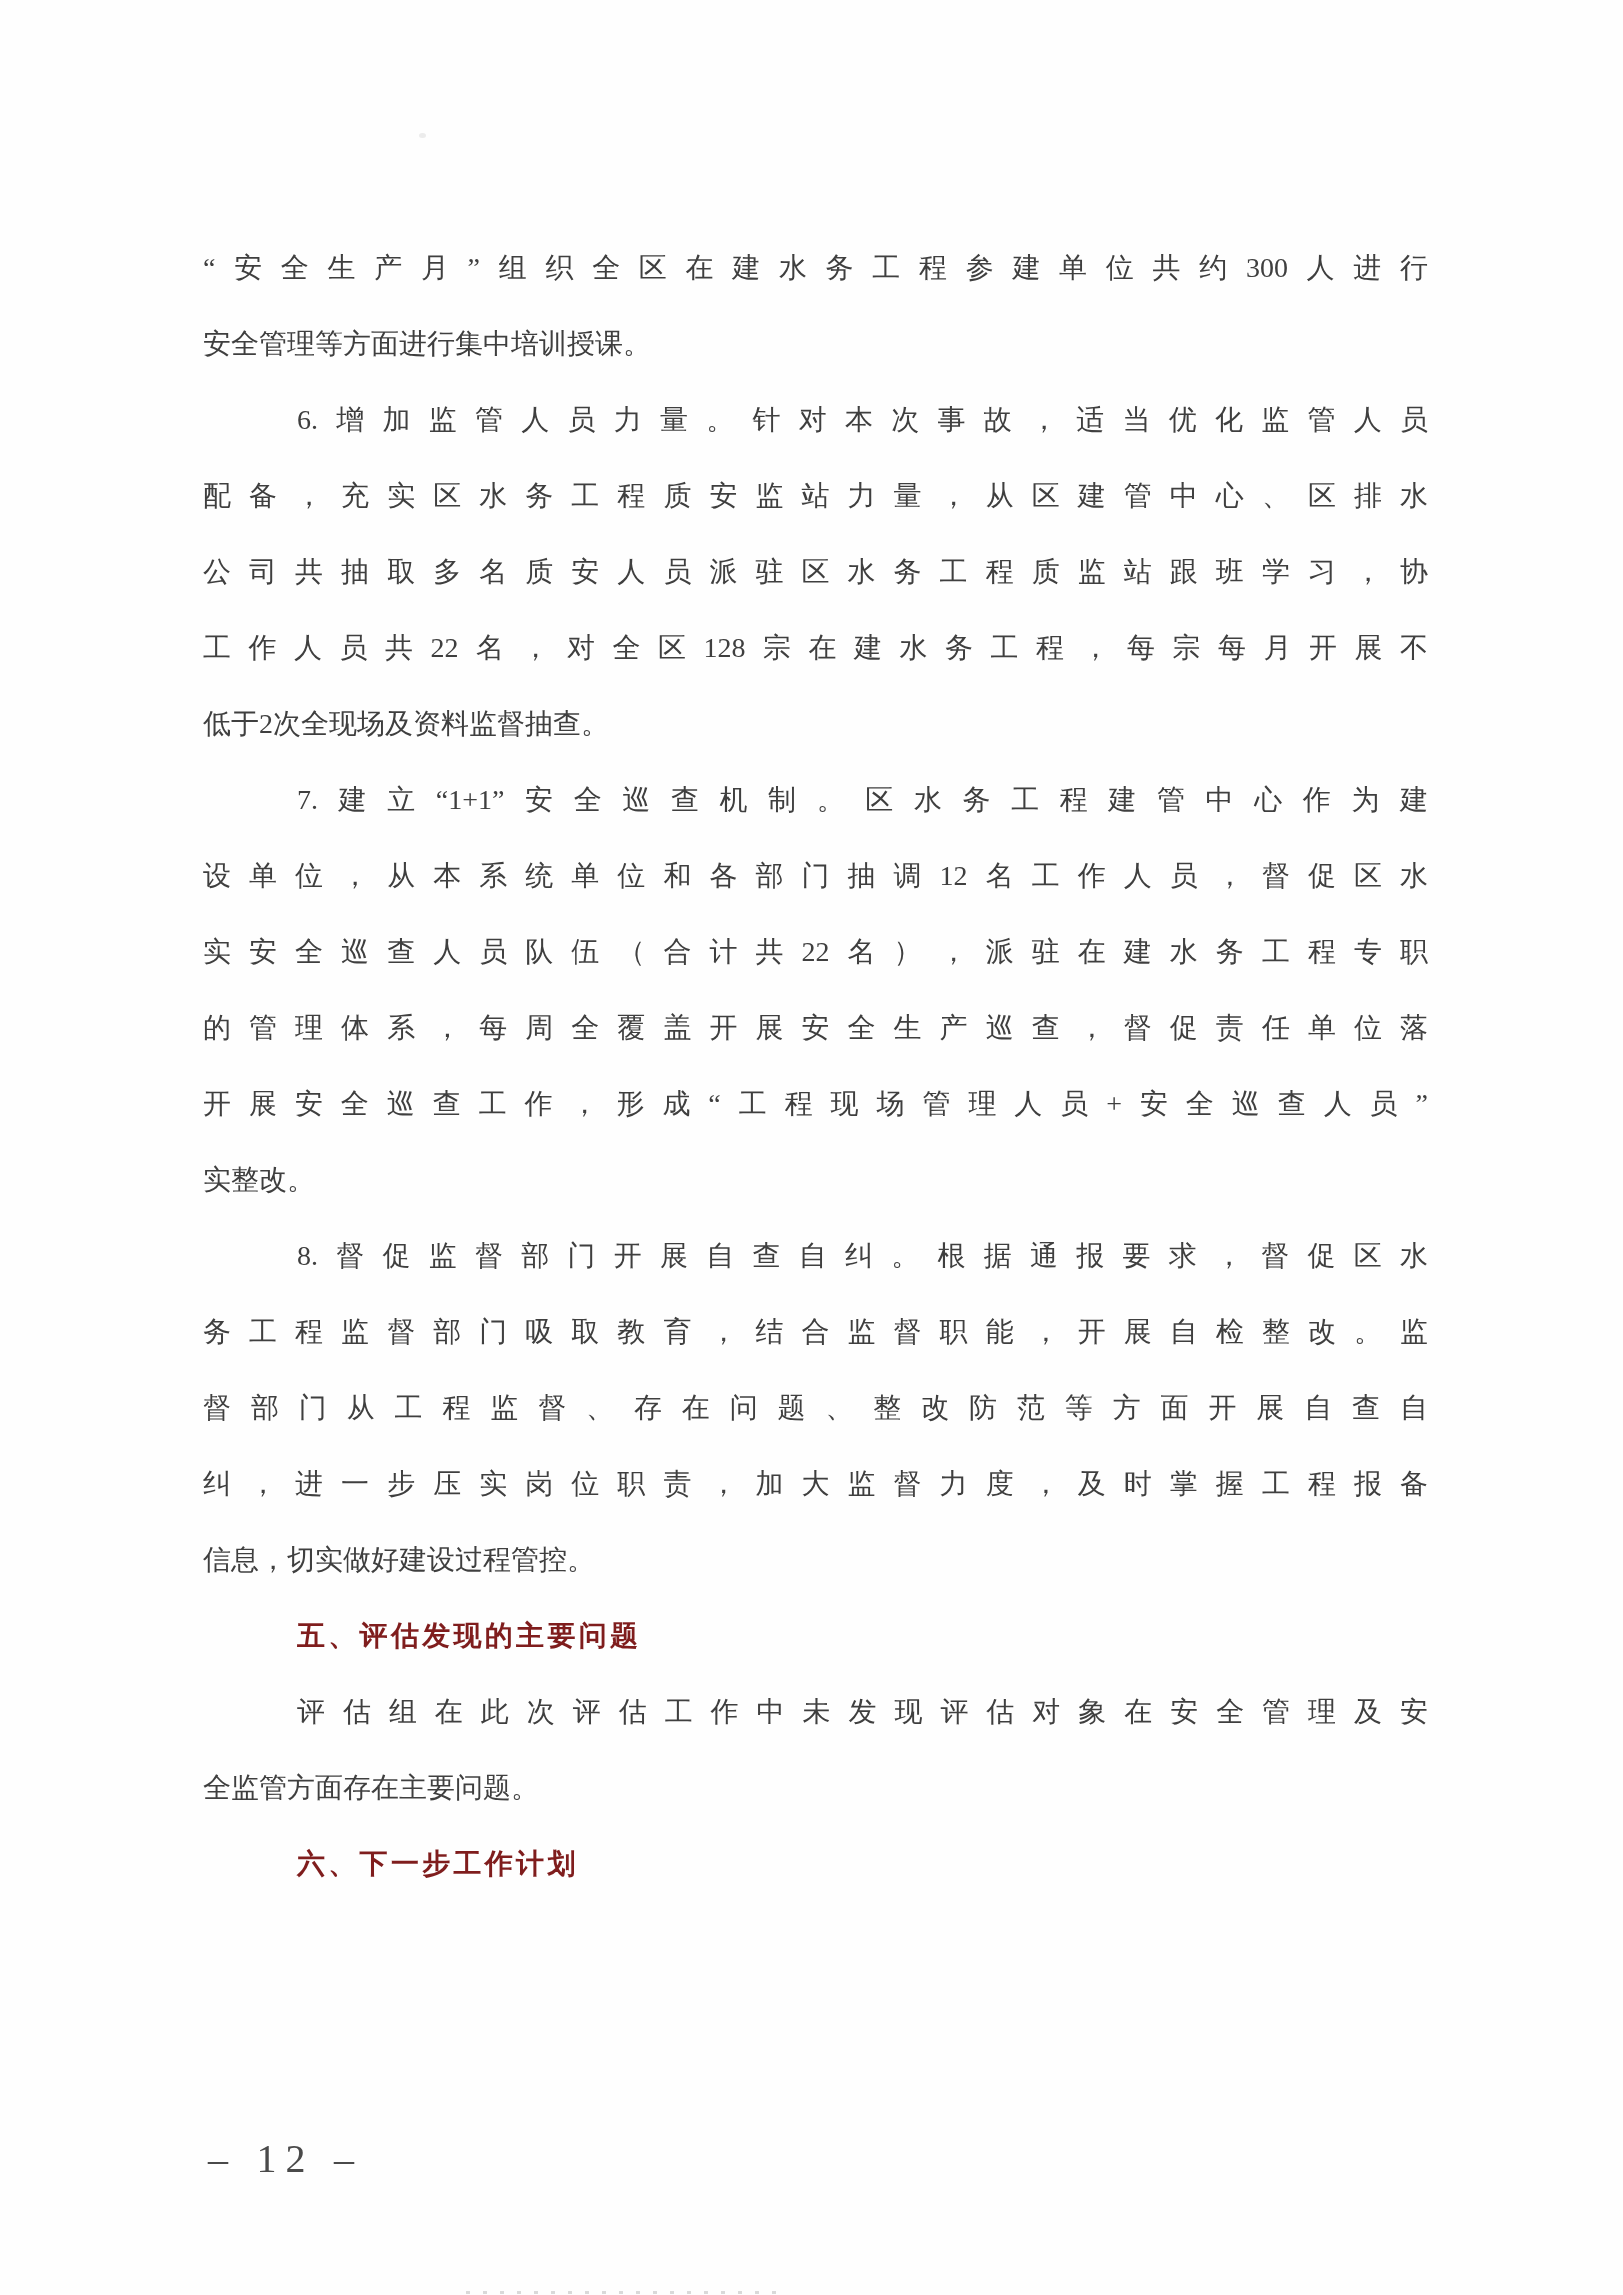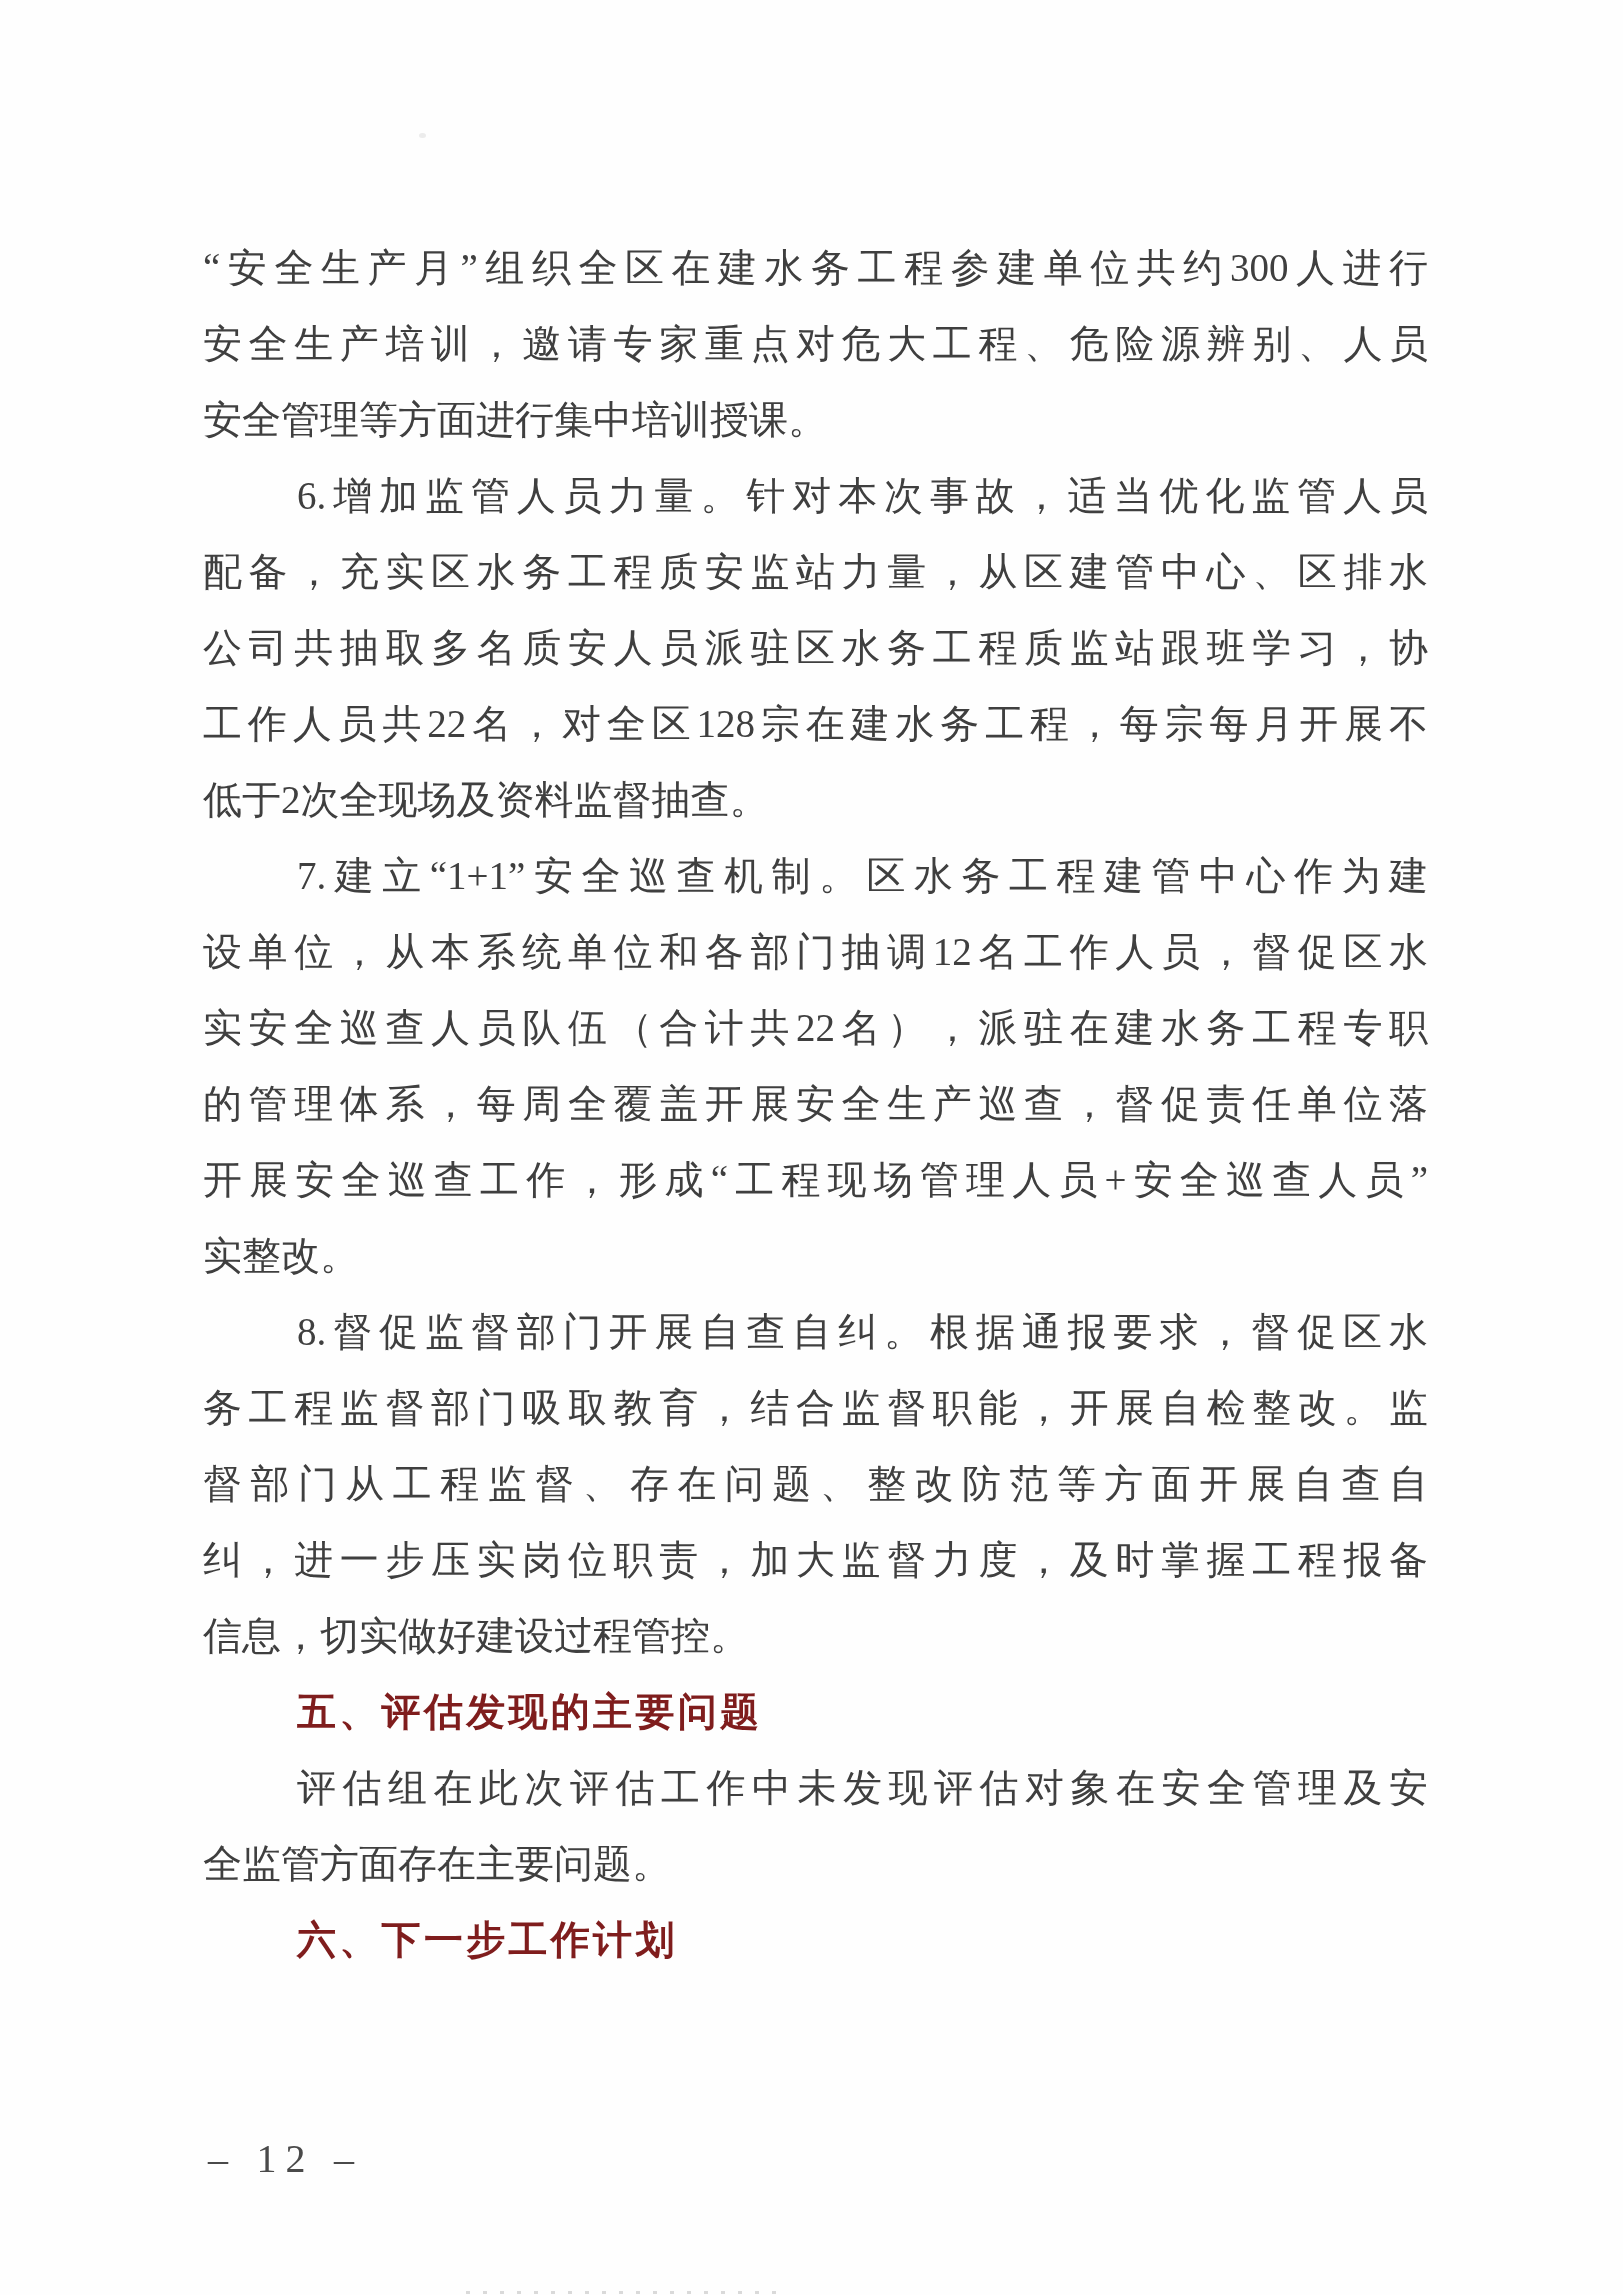--- a/index.html
+++ b/index.html
@@ -17,21 +17,21 @@
   }
   .text-block {
     position: absolute;
     left: 203px;
     top: 230px;
     width: 1225px;
   }
   .line {
     height: 76px;
     line-height: 76px;
-    font-size: 39px;
+    font-size: 28px;
     color: #3f3f3f;
     text-align: justify;
     text-justify: inter-character;
     text-align-last: justify;
     font-family: "Liberation Serif", "DejaVu Serif", serif;
     font-weight: 400;
   }
   .line.end {
     text-align: right;
     text-align-last: left;
@@ -82,21 +82,20 @@
   }
 </style>
 </head>
 <body>
 
 <div class="page">
   <span class="speck-top"></span>
 
   <div class="text-block">
       <div class="line">“安全生产月”组织全区在建水务工程参建单位共约300人进行</div>
-      <div class="line">安全生产培训，邀请专家重点对危大工程、危险源辨别、人员</div>
       <div class="line end">安全管理等方面进行集中培训授课。</div>
       <div class="line indent">6.增加监管人员力量。针对本次事故，适当优化监管人员</div>
       <div class="line">配备，充实区水务工程质安监站力量，从区建管中心、区排水</div>
       <div class="line">公司共抽取多名质安人员派驻区水务工程质监站跟班学习，协</div>
       <div class="line">工作人员共22名，对全区128宗在建水务工程，每宗每月开展不</div>
       <div class="line end">低于2次全现场及资料监督抽查。</div>
       <div class="line indent">7.建立“1+1”安全巡查机制。区水务工程建管中心作为建</div>
       <div class="line">设单位，从本系统单位和各部门抽调12名工作人员，督促区水</div>
       <div class="line">实安全巡查人员队伍（合计共22名），派驻在建水务工程专职</div>
       <div class="line">的管理体系，每周全覆盖开展安全生产巡查，督促责任单位落</div>

